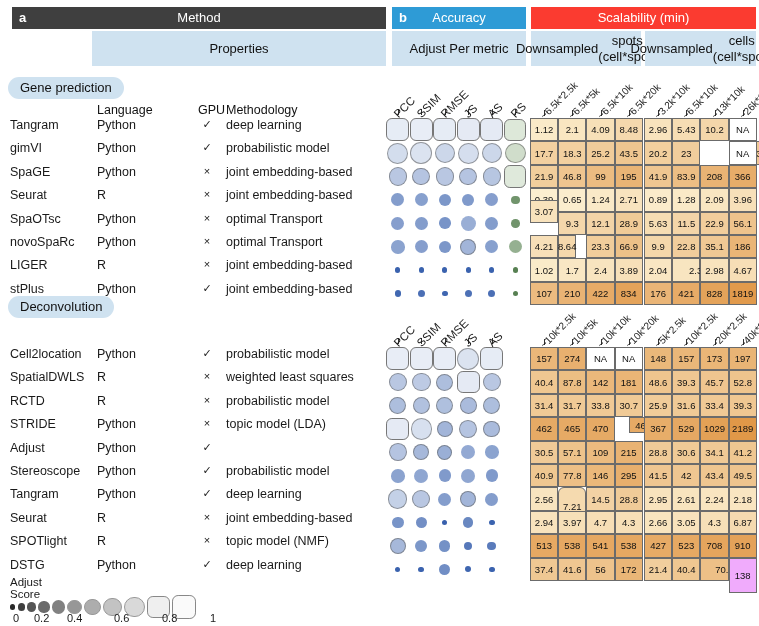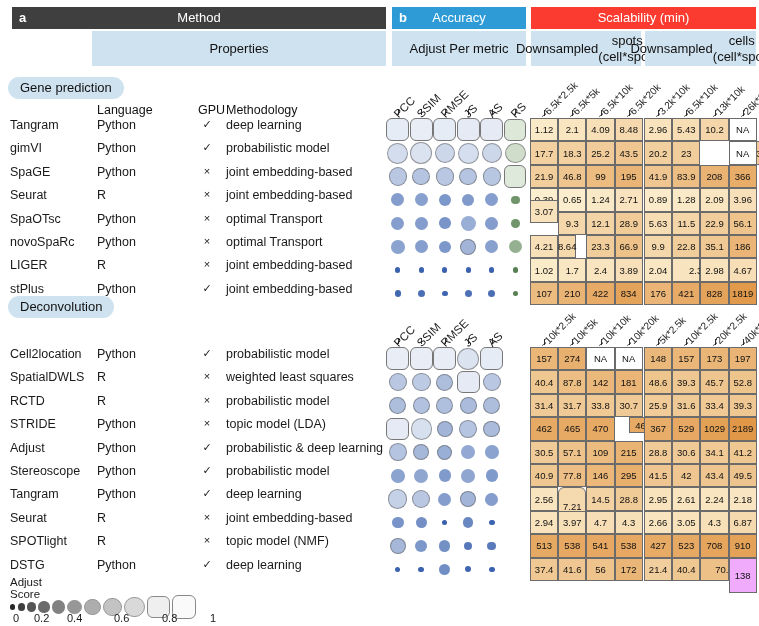--- a/index.html
+++ b/index.html
@@ -513,21 +513,20 @@
     <div class="cellbox" style="left: 586.4px; top: 417.2px; width: 28.2px; height: 23.4px; background: rgb(230, 170, 101);">470</div>
     <div class="cellbox" style="left: 629px; top: 417.2px; width: 28.2px; height: 16px; background: rgb(230, 170, 101);">463</div>
     <div class="cellbox" style="left: 644px; top: 417.2px; width: 28.2px; height: 23.4px; background: rgb(231, 173, 105);">367</div>
     <div class="cellbox" style="left: 672.2px; top: 417.2px; width: 28.2px; height: 23.4px; background: rgb(230, 168, 99);">529</div>
     <div class="cellbox" style="left: 700.4px; top: 417.2px; width: 28.2px; height: 23.4px; background: rgb(227, 161, 86);">1029</div>
     <div class="cellbox" style="left: 728.6px; top: 417.2px; width: 28.2px; height: 23.4px; background: rgb(224, 152, 72);">2189</div>
     <div class="mrow" style="top: 440.6px;">
       <span class="m-name">Adjust</span>
       <span class="m-lang">Python</span>
       <span class="m-gpu">✓</span>
-      <span class="m-meth">probabilistic &amp; deep learning</span>
     </div>
     <div class="dotcell" style="left: 386px; top: 440.6px; width: 23.5px; height: 23.4px;">
       <div class="dot" style="width: 17.84px; height: 17.84px; background: rgb(181, 196, 225); border: 1px solid rgba(90, 90, 90, 0.55);"></div>
     </div>
     <div class="dotcell" style="left: 409.5px; top: 440.6px; width: 23.5px; height: 23.4px;">
       <div class="dot" style="width: 16.304px; height: 16.304px; background: rgb(166, 184, 218); border: 1px solid rgba(90, 90, 90, 0.55);"></div>
     </div>
     <div class="dotcell" style="left: 433px; top: 440.6px; width: 23.5px; height: 23.4px;">
       <div class="dot" style="width: 15.152px; height: 15.152px; background: rgb(154, 175, 214); border: 1px solid rgba(90, 90, 90, 0.55);"></div>
     </div>

